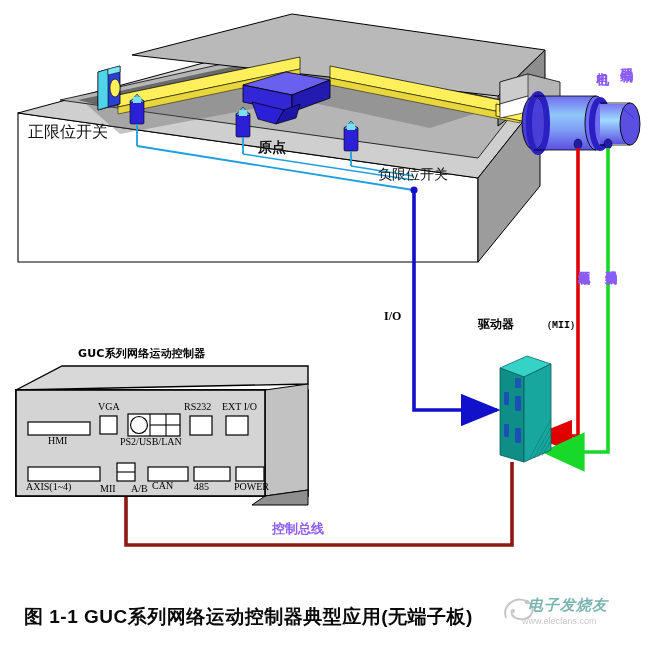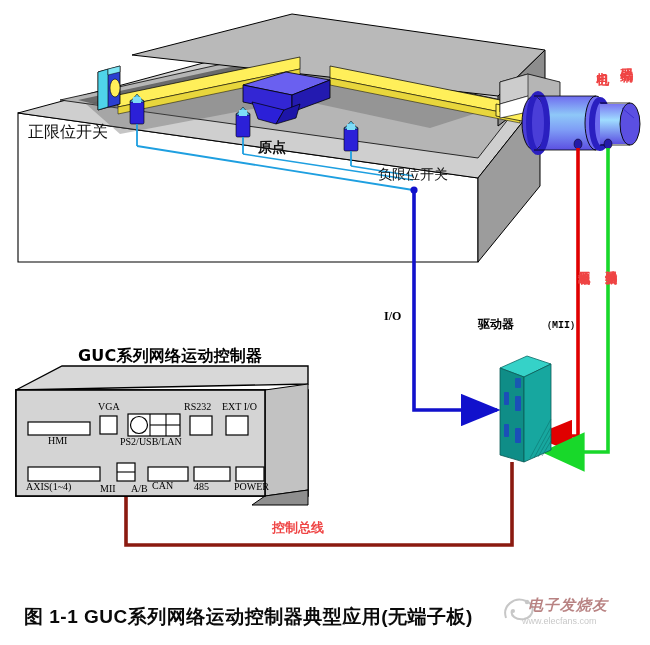--- a/index.html
+++ b/index.html
@@ -13,40 +13,40 @@
   #svgroot{position:absolute;left:0;top:0;width:650px;height:645px;}
 
   .lbl{position:absolute;white-space:nowrap;line-height:1;}
 
   
   .cn{
     font-family:"DejaVu Sans","Liberation Sans",sans-serif;
     font-size:13px;font-weight:400;color:#111;
   }
   .cn-b{
-    font-family:Liberation Mono, monospace;
-    font-weight:700;color:#ef4444;text-align:center;
+    font-family:Liberation Serif, serif;
+    font-weight:700;color:#8b5cf6;text-align:center;
   }
   
   .vert{
     writing-mode:vertical-rl;text-orientation:upright;
     font-family:"DejaVu Sans","Liberation Sans",sans-serif;
     line-height:1.02;letter-spacing:0px;
   }
 
   
   .port{
     font-family:"Liberation Serif","DejaVu Serif",serif;
     font-size:10px;font-weight:400;color:#000;white-space:nowrap;text-align:center;
   }
 
   #title-controller{
     left:78px;top:348px;
     font-family:"DejaVu Sans","Liberation Sans",sans-serif;
-    font-size:16px;font-weight:700;letter-spacing:.2px;
+    font-size:11px;font-weight:700;letter-spacing:.2px;
   }
   #label-io{left:384px;top:310px;font-family:"Liberation Serif",serif;font-size:12px;font-weight:700;}
   #label-driver{left:478px;top:318px;font-size:12px;}
   #label-driver .dz{font-family:"DejaVu Sans",sans-serif;font-weight:700;font-size:12px;}
   #label-driver .dm{font-family:Liberation Mono, monospace;font-weight:700;font-size:10px;margin-left:28px;}
   #label-ctrlbus{left:272px;top:522px;font-size:13px;font-weight:700;}
 
   #label-poslimit{left:28px;top:124px;font-size:16px;}
   #label-origin{left:258px;top:140px;font-size:14px;font-weight:bold;}
   #label-neglimit{left:362px;top:167px;font-size:14px;margin-left:16px;}
@@ -64,21 +64,21 @@
   }
 
   
   #watermark{
     position:absolute;left:500px;top:592px;width:150px;height:48px;
     opacity:.55;pointer-events:none;
   }
   #watermark .wtext{
     position:absolute;left:28px;top:4px;
     font-family:"DejaVu Sans",sans-serif;font-size:15px;font-weight:700;
-    color:#7f1d1d;font-style:italic;letter-spacing:1px;
+    color:#0f766e;font-style:italic;letter-spacing:1px;
   }
   #watermark .wsub{
     position:absolute;left:22px;top:24px;
     font-family:"Liberation Sans",sans-serif;font-size:9px;color:#9a9a9a;
   }
 </style>
 </head>
 <body>
 
 <div id="stage">

